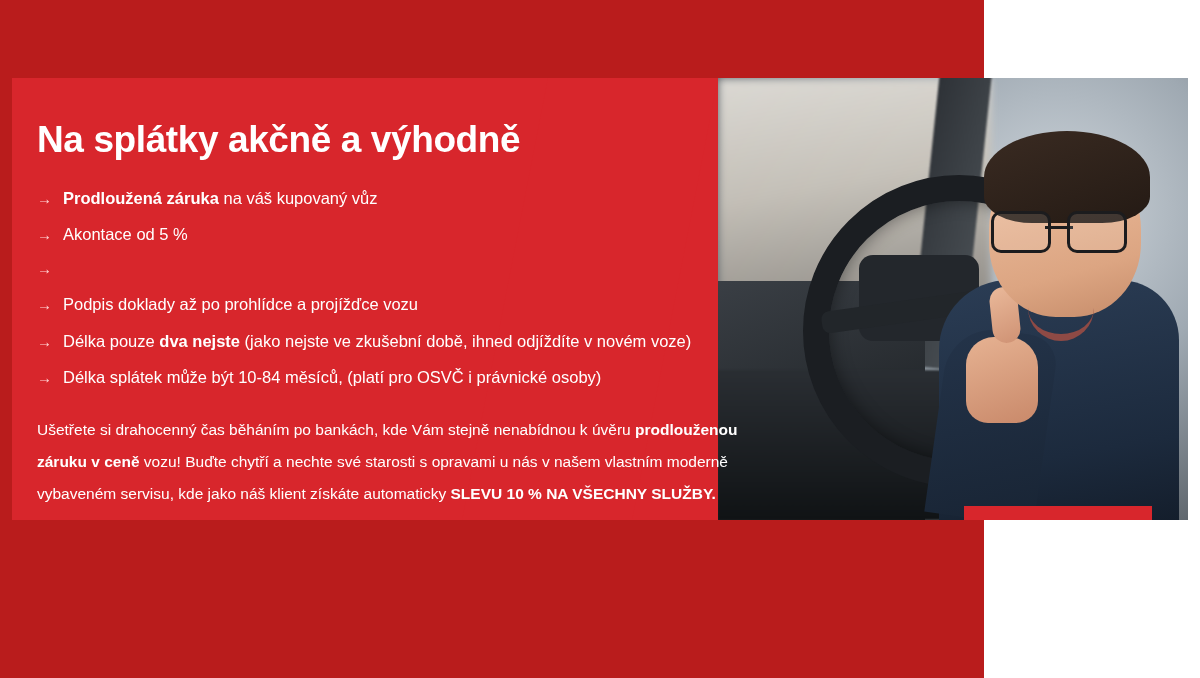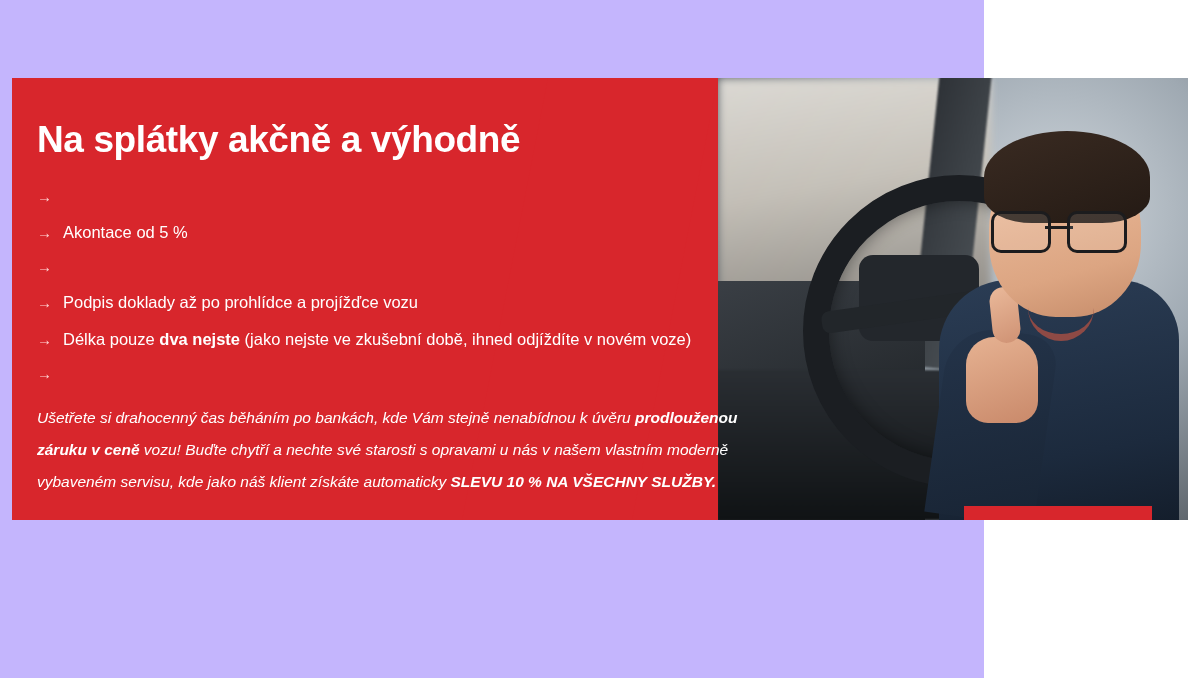--- a/index.html
+++ b/index.html
@@ -11,21 +11,21 @@
     width: 1200px;
     height: 678px;
     font-family: "Liberation Sans", sans-serif;
     overflow: hidden;
   }
 
   .page {
     position: relative;
     width: 984px;
     height: 678px;
-    background: #c4b5fd;
+    background: #b91c1c;
   }
 
   
   .banner {
     position: absolute;
     left: 12px;
     top: 78px;
     width: 1176px;
     height: 442px;
     background: #d8262c;
@@ -257,26 +257,25 @@
   .arrow-icon {
     flex: 0 0 auto;
     width: 26px;
     font-size: 15px;
     color: #ffd3d3;
     line-height: 1.35;
   }
   .bullet-text b { font-weight: bold; }
 
   .paragraph {
-    margin-top: 18px;
+    margin-top: 26px;
     font-size: 15.5px;
     line-height: 2.05;
     font-weight: 300;
     max-width: 810px;
-    font-style: italic;
   }
   .paragraph b { font-weight: bold; }
 
   
   .cta {
     position: absolute;
     left: 952px;
     top: 428px;
     width: 188px;
     height: 52px;
@@ -325,38 +324,40 @@
     </div>
 
     <div class="diagonal"></div>
 
     <div class="content">
       <h1 class="headline">Na splátky akčně a výhodně</h1>
 
       <ul class="bullets">
         <li>
           <span class="arrow-icon">→</span>
+          <span class="bullet-text"><b>Prodloužená záruka</b><span> na váš kupovaný vůz</span></span>
         </li>
         <li>
           <span class="arrow-icon">→</span>
           <span class="bullet-text"><span>Akontace od 5 %</span></span>
         </li>
         <li>
           <span class="arrow-icon">→</span>
         </li>
         <li>
           <span class="arrow-icon">→</span>
           <span class="bullet-text"><span>Podpis doklady až po prohlídce a projížďce vozu</span></span>
         </li>
         <li>
           <span class="arrow-icon">→</span>
           <span class="bullet-text"><span>Délka pouze </span><b>dva nejste</b><span> (jako nejste ve zkušební době, ihned odjíždíte v novém voze)</span></span>
         </li>
         <li>
           <span class="arrow-icon">→</span>
+          <span class="bullet-text"><span>Délka splátek může být 10-84 měsíců, (platí pro OSVČ i právnické osoby)</span></span>
         </li>
       </ul>
 
       <p class="paragraph">
         <span>Ušetřete si drahocenný čas běháním po bankách, kde Vám stejně nenabídnou k úvěru </span><b>prodlouženou záruku v ceně</b><span> vozu! Buďte chytří a nechte své starosti s opravami u nás v našem vlastním moderně vybaveném servisu, kde jako náš klient získáte automaticky </span><b>SLEVU 10 % NA VŠECHNY SLUŽBY.</b>
       </p>
     </div>
 
     <div class="cta">
       

